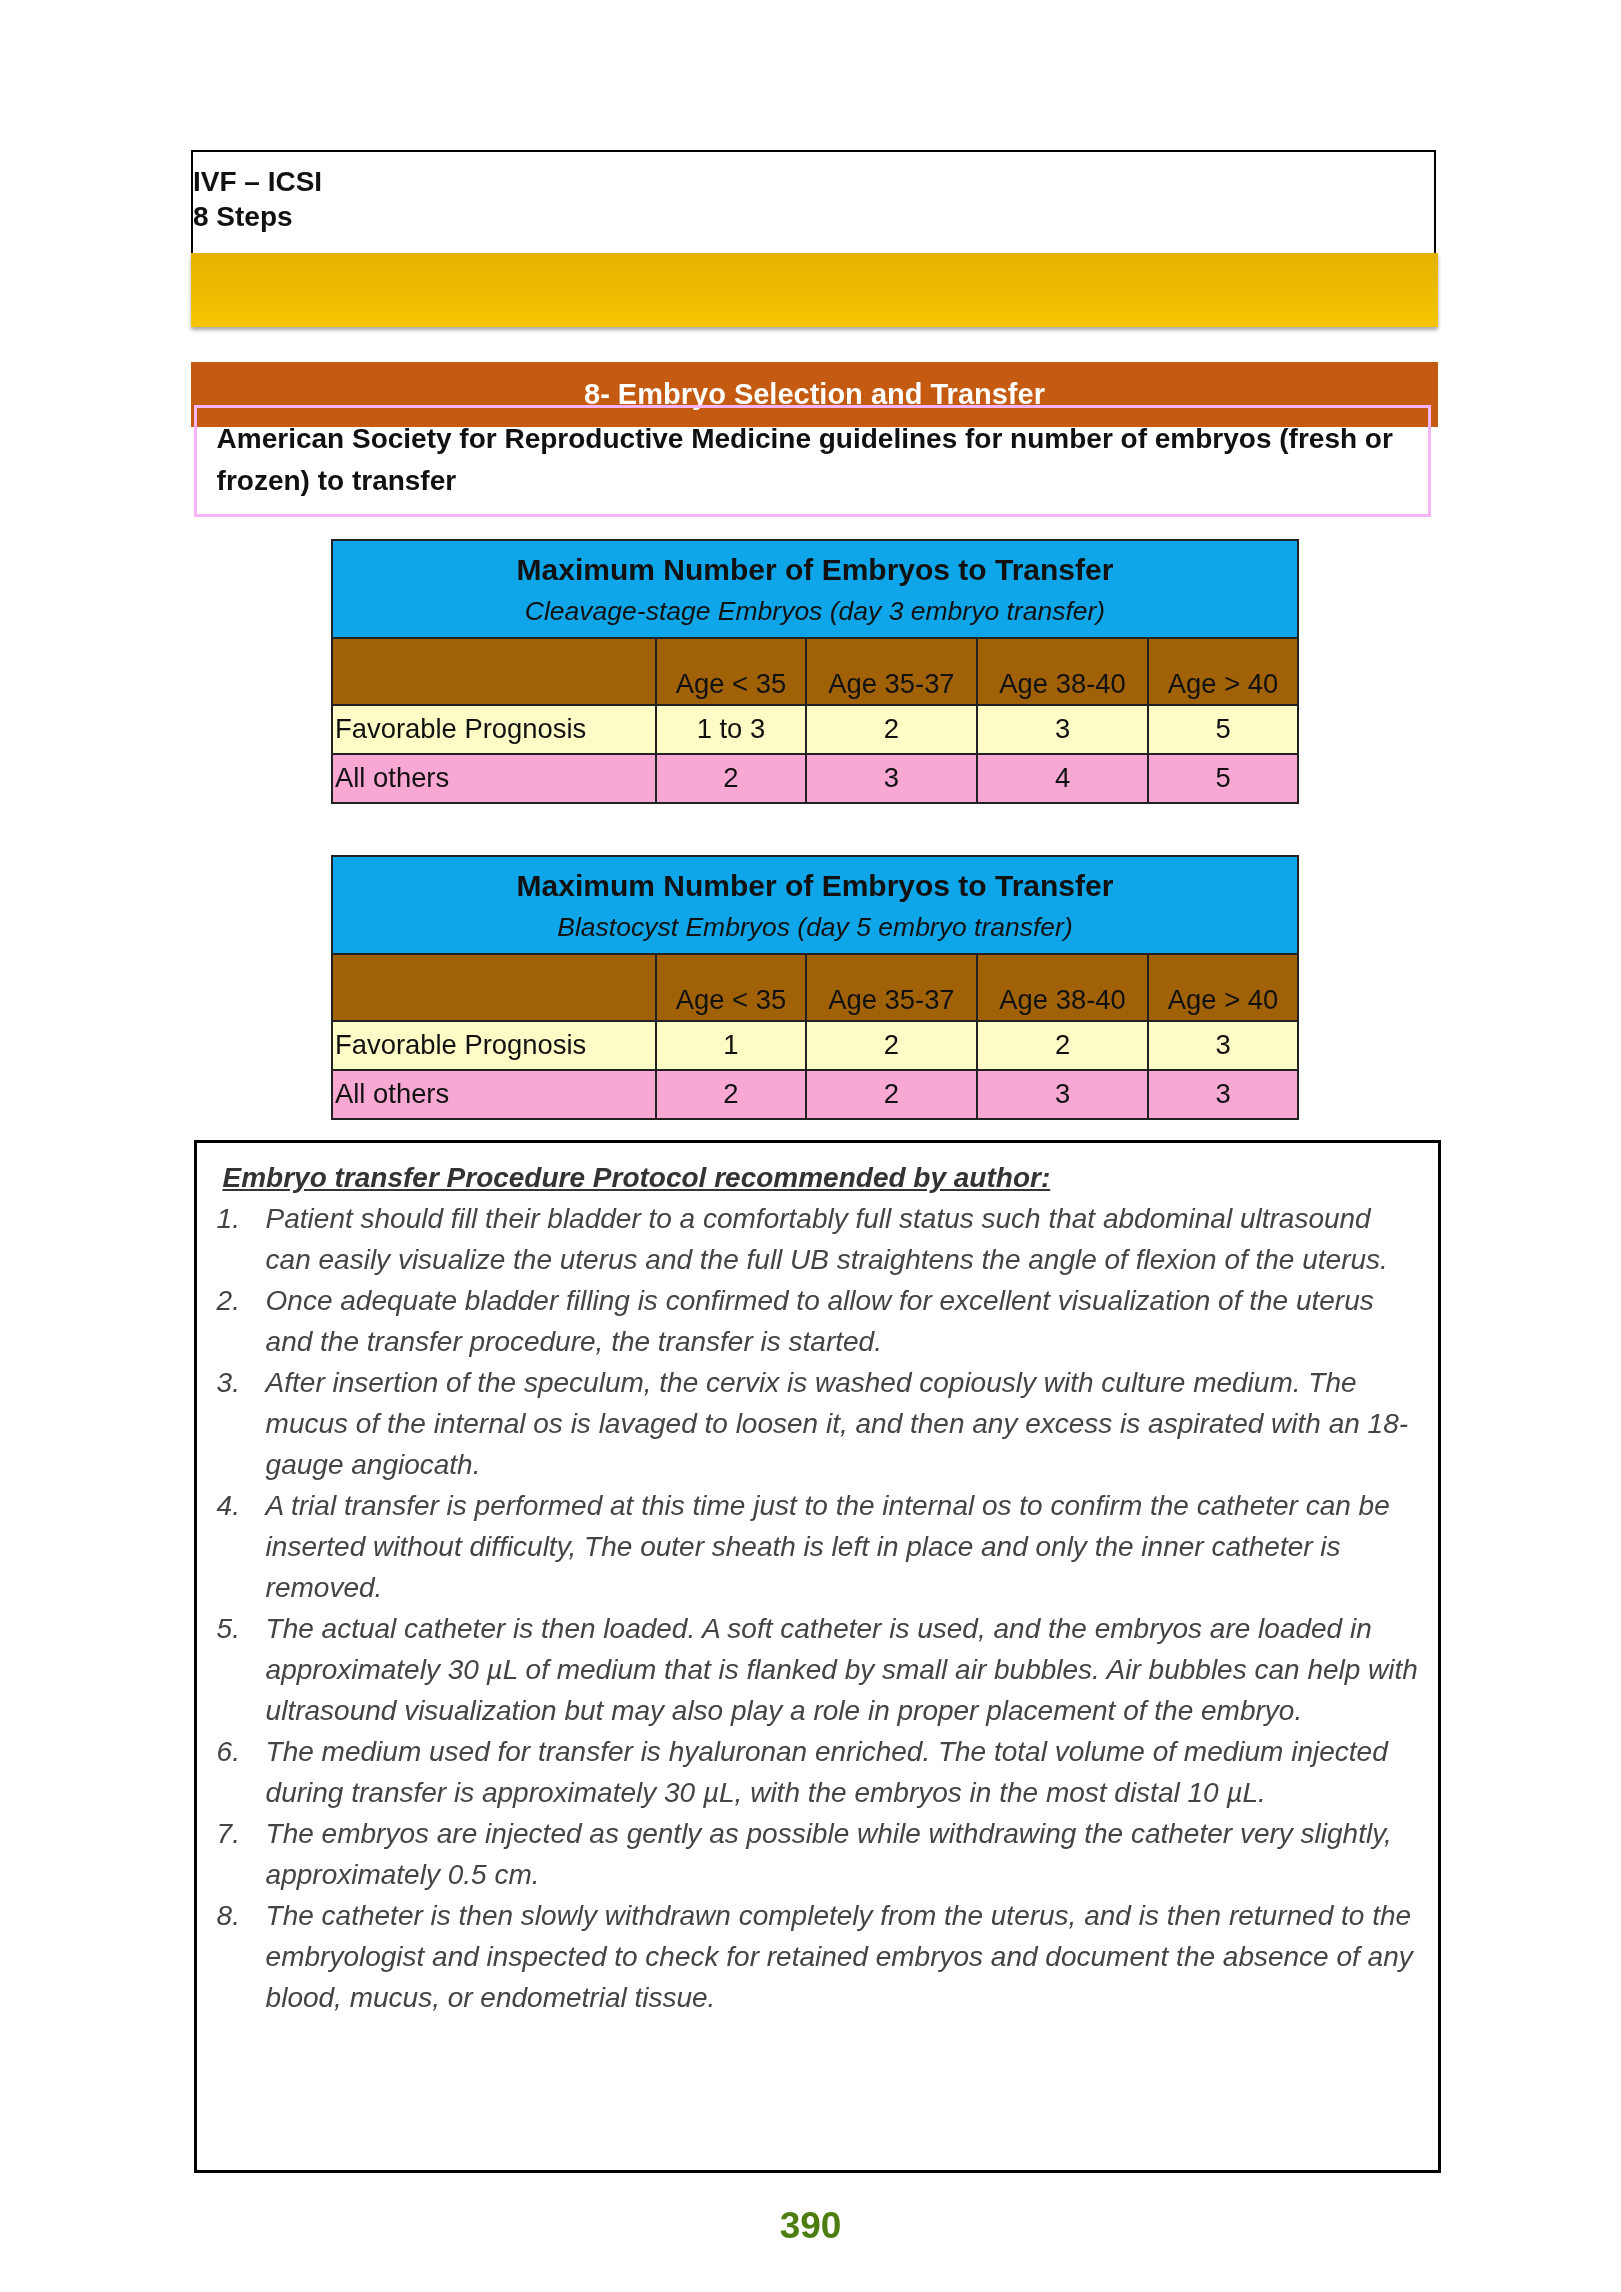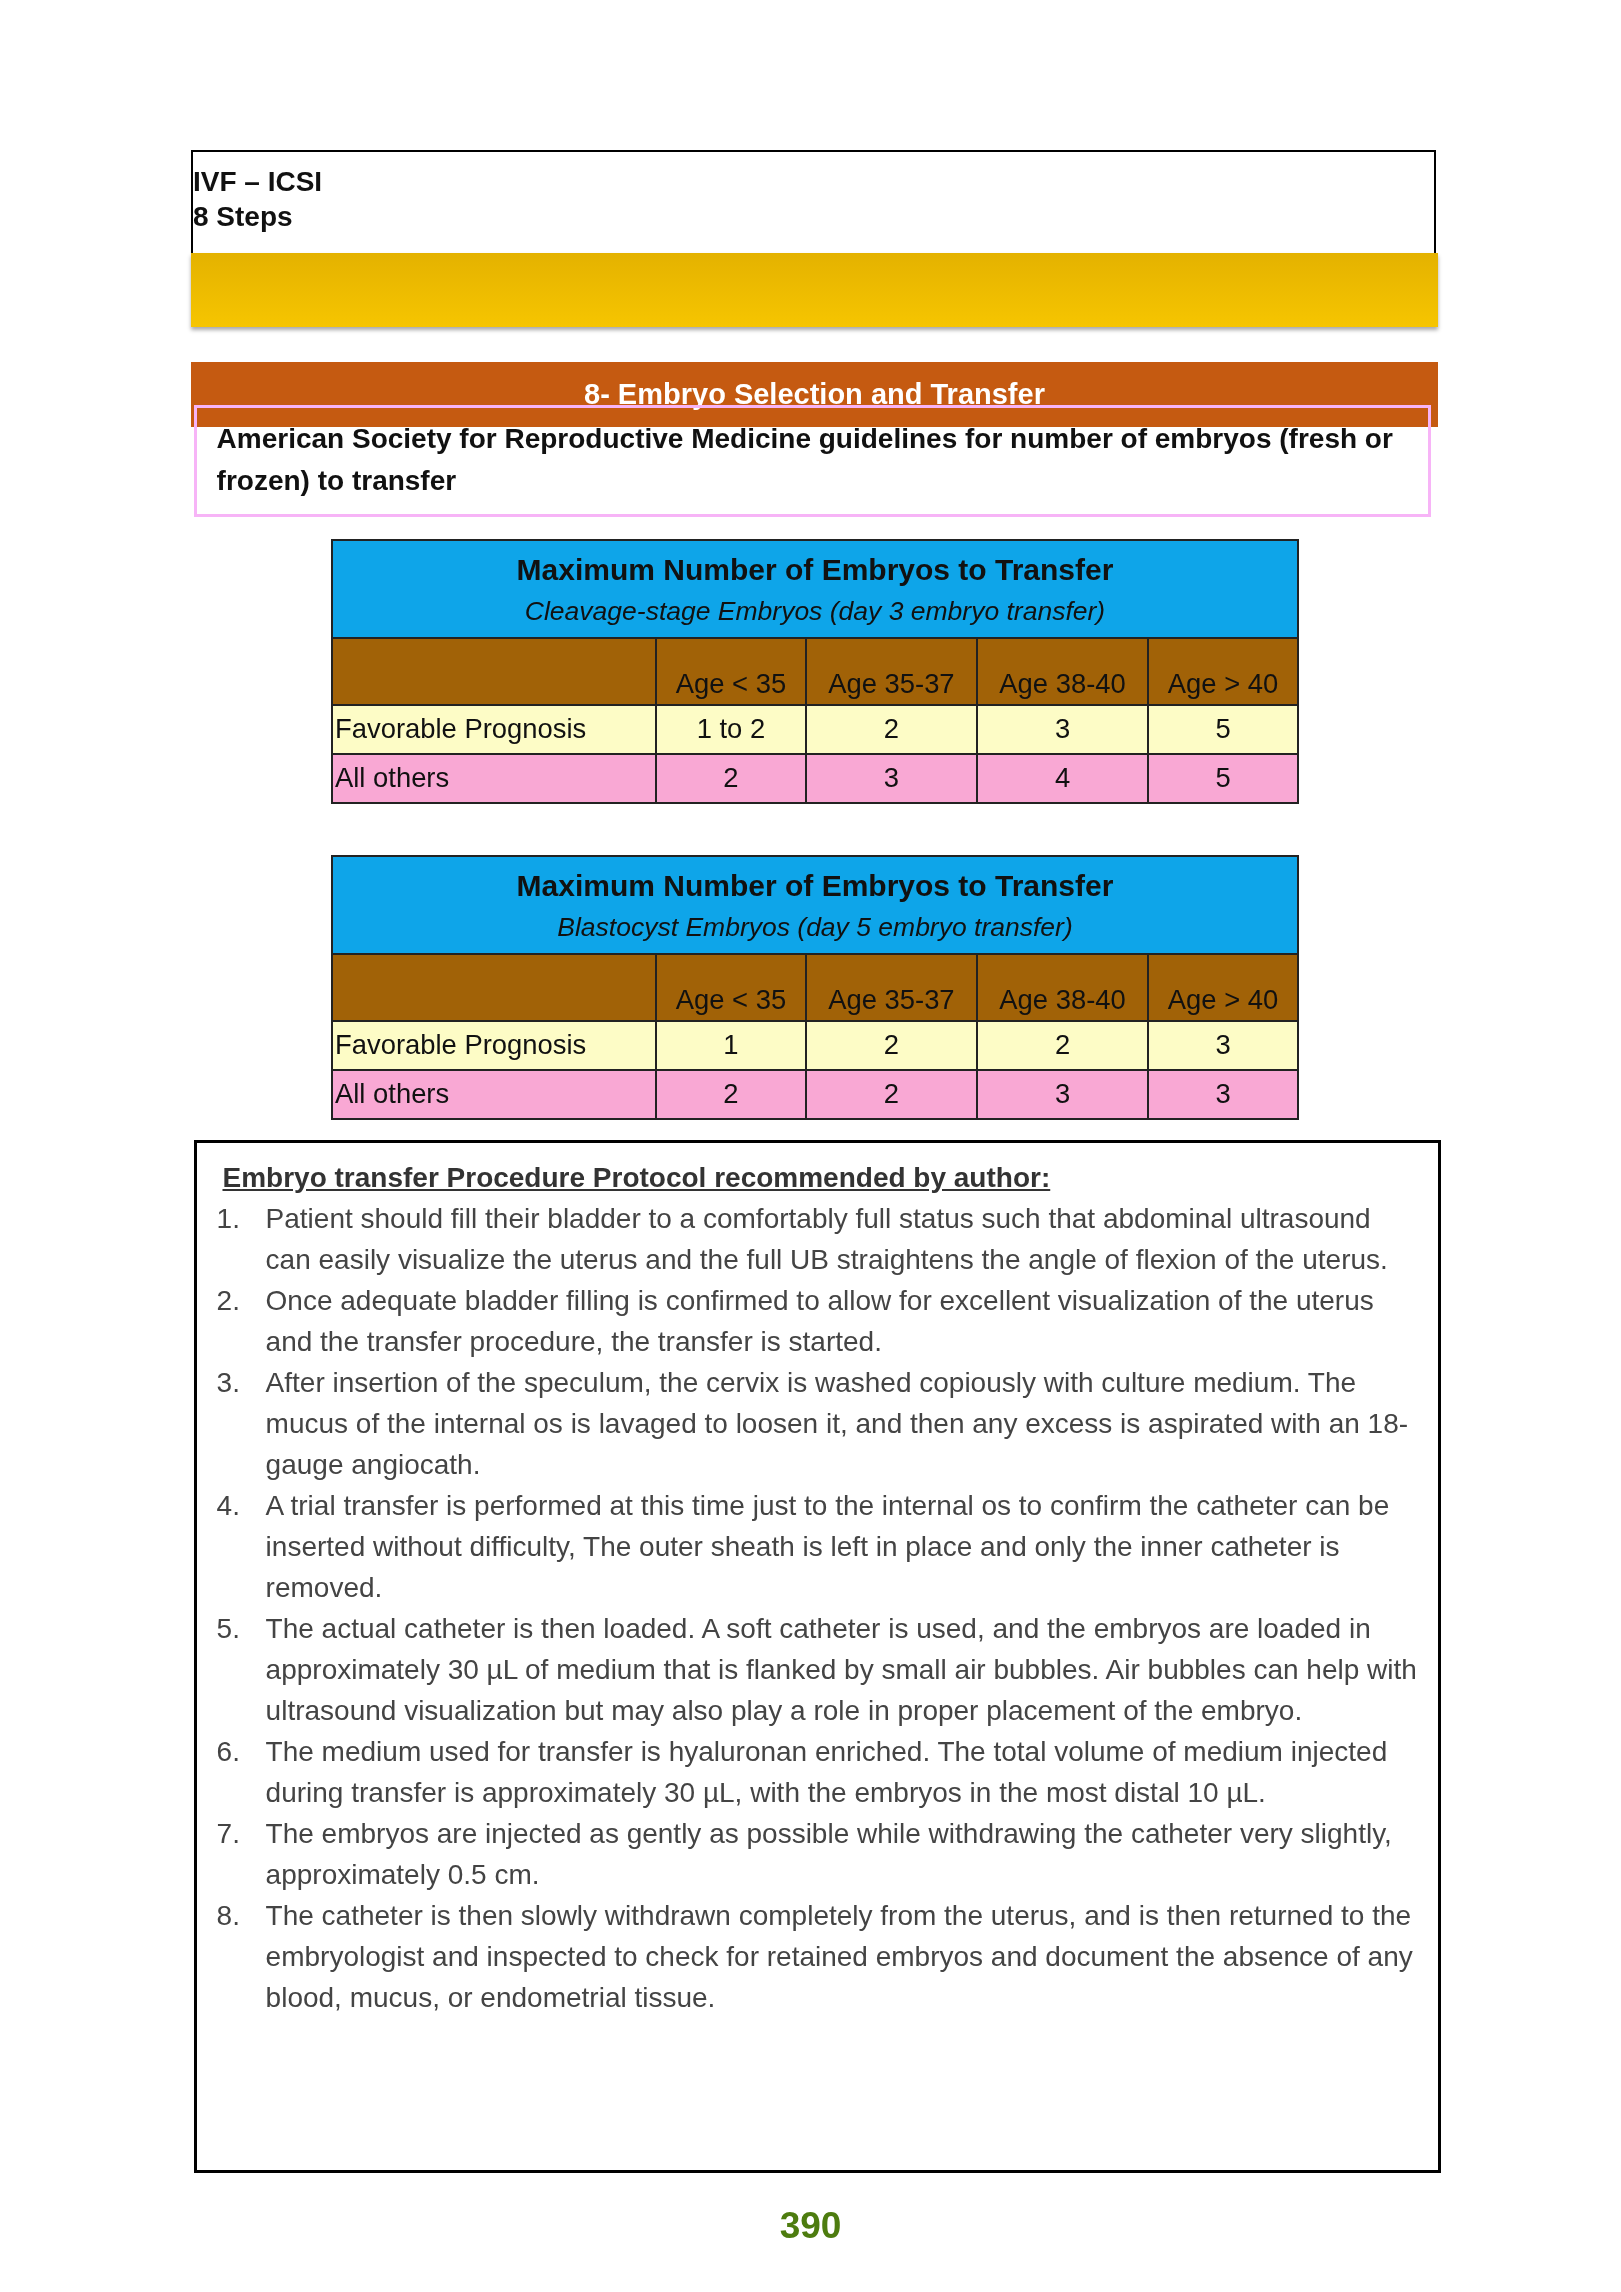--- a/index.html
+++ b/index.html
@@ -11,21 +11,21 @@
   .pink-box { position:absolute; left:194px; top:405px; width:1237px; height:104px; border:3.9px solid #f7b4f7; font-weight:bold; font-size:28px; line-height:42px; padding:9.8px 19.6px; box-sizing:border-box; height:112px; }
   .emb-table { position:absolute; left:331px; width:968px; border-collapse:collapse; font-size:27.4px; }
   .emb-table td { border:2px solid #222; padding:0; height:47px; text-align:center; }
   .emb-table .head-cell { background:#0ea5e9; height:96px; text-align:center; vertical-align:middle; }
   .emb-table .head-title { font-weight:bold; font-size:30px; line-height:45px; }
   .emb-table .head-sub { font-style:italic; font-size:26.5px; line-height:39px; }
   .emb-table .col-head td { background:#a16207; height:61px; vertical-align:bottom; padding-bottom:3.9px; }
   .emb-table .fav td { background:#fdfcc6; }
   .emb-table .others td { background:#f9a8d4; }
   .emb-table td.rowlabel { text-align:left; width:320px; padding-left:2px; }
-  .protocol-box { position:absolute; left:194px; top:1140px; width:1247px; height:1033px; border:3.9px solid #000; box-sizing:border-box; padding:13.7px 19.6px 0 19.6px; color:#444; font-size:28px; line-height:41px; }
+  .protocol-box { position:absolute; left:194px; top:1140px; width:1247px; height:1033px; border:3.9px solid #000; box-sizing:border-box; padding:13.7px 19.6px 0 19.6px; color:#444; font-size:28px; line-height:41px;font-style:italic; }
   .protocol-heading { font-weight:bold; text-decoration:underline; color:#333; padding-left:5.9px; }
   .protocol-list { margin:0; padding:0; list-style:none; }
   .protocol-list li { display:flex; }
   .protocol-list .num { width:49px; flex:none; }
   .protocol-list .txt { flex:1; }
   .page-number { position:absolute; left:0; width:1621px; top:2205px; text-align:center; font-weight:bold; font-size:37px; color:#4d7c0f; }
 </style>
 </head>
 <body>
 
@@ -54,21 +54,21 @@
   </tr>
   <tr class="col-head">
     <td class="rowlabel"></td>
     <td>Age &lt; 35</td>
     <td>Age 35-37</td>
     <td>Age 38-40</td>
     <td>Age &gt; 40</td>
   </tr>
   <tr class="fav">
     <td class="rowlabel">Favorable Prognosis</td>
-    <td>1 to 2</td>
+    <td>1 to 3</td>
     <td>2</td>
     <td>3</td>
     <td>5</td>
   </tr>
   <tr class="others">
     <td class="rowlabel">All others</td>
     <td>2</td>
     <td>3</td>
     <td>4</td>
     <td>5</td>

